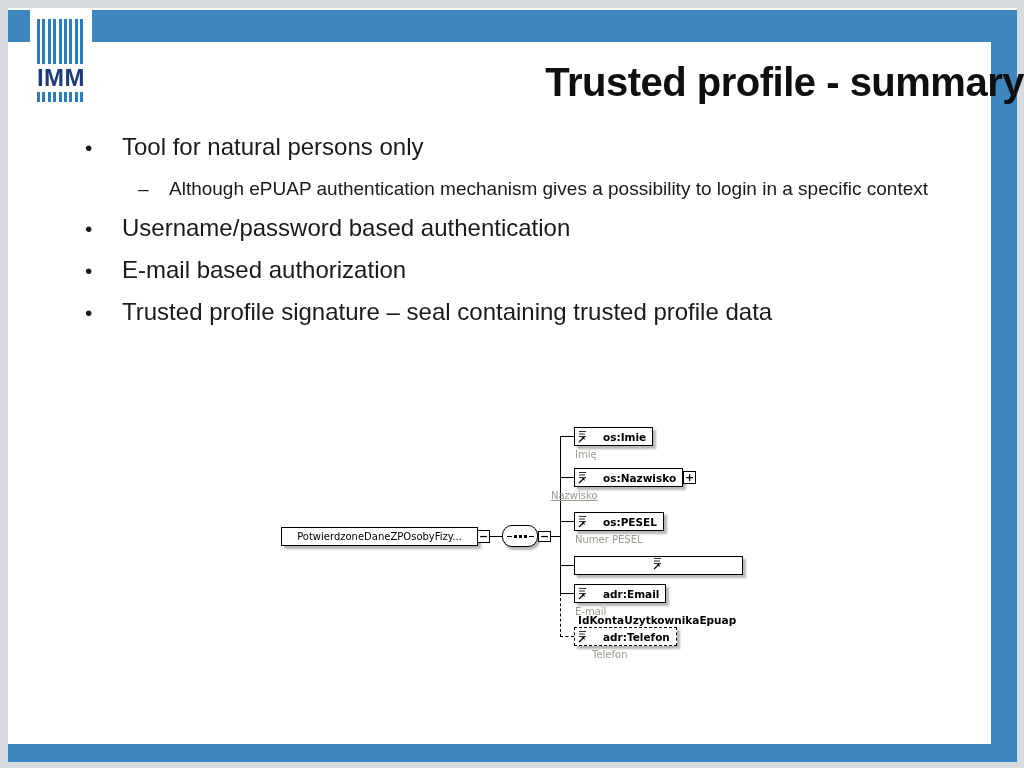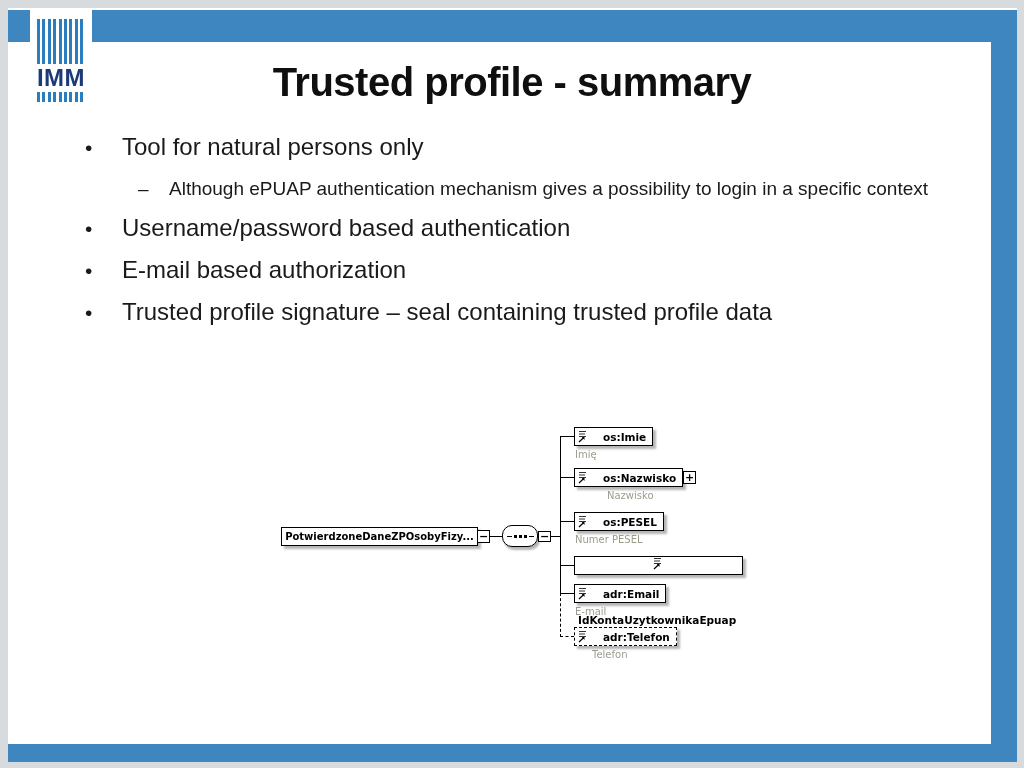--- a/index.html
+++ b/index.html
@@ -13,21 +13,21 @@
 
   
   .logo{position:absolute;left:30px;top:10px;width:62px;height:94px;background:#ffffff;z-index:6;
         display:flex;flex-direction:column;align-items:center;}
   .stripes{width:48px;background:repeating-linear-gradient(90deg,#2b7dbd 0 3px,#ffffff 3px 5.4px);}
   .stripes.top{height:45px;margin-top:9px;}
   .stripes.bottom{height:10px;margin-top:2px;}
   .logo-text{font-weight:bold;font-size:24px;line-height:1;color:#1c3a78;margin-top:2px;letter-spacing:.5px;}
 
   
-  .title{position:absolute;left:0;top:60px;width:1024px;text-align:center;
+  .title{position:absolute;left:0;top:60px;width:1024px;text-align:right;
          font-size:40px;font-weight:bold;color:#0f0f0f;letter-spacing:-.5px;}
 
   
   .bullets{position:absolute;left:85px;top:133px;width:895px;color:#1a1a1a;}
   .row1{display:flex;font-size:24px;line-height:28px;margin-bottom:13px;}
   .row1 .mk{width:37px;flex:none;font-size:21px;padding-top:1px;}
   .row2{display:flex;font-size:19px;line-height:27px;margin-left:53px;margin-bottom:12px;}
   .row2 .mk{width:31px;flex:none;}
   .row2 .tx{width:768px;}
 
@@ -38,21 +38,21 @@
         background:#fdfdca;border:2px dashed #a3a3a3;}
   .ybox-label{position:absolute;left:9px;top:6px;font-size:10px;font-weight:bold;color:#8f8f8f;white-space:nowrap;}
   .ebox{position:absolute;height:19px;box-sizing:border-box;background:#ffffff;border:1px solid #000;
         box-shadow:3px 3px 2px rgba(110,110,110,.5);display:flex;align-items:center;gap:16px;
         padding:0 6px 0 3px;font-size:10.5px;font-weight:bold;color:#000;white-space:nowrap;}
   .ebox.dashed{border:1px dashed #000;}
   .ebox .prefix{color:#8a8a8a;font-weight:bold;}
   .rootbox{position:absolute;left:281px;top:527px;width:197px;height:19px;box-sizing:border-box;
            background:#fff;border:1px solid #000;box-shadow:3px 3px 2px rgba(110,110,110,.5);
            display:flex;align-items:center;justify-content:center;
-           font-size:10px;font-weight:bold;white-space:nowrap;overflow:hidden;}
+           font-size:10px;font-weight:normal;white-space:nowrap;overflow:hidden;}
   .handle{position:absolute;width:13px;height:13px;box-sizing:border-box;background:#fff;border:1px solid #000;
           font-size:11px;line-height:11px;text-align:center;font-weight:bold;z-index:4;}
   .handle.small{height:11px;line-height:9px;}
   .annot{position:absolute;font-size:10px;color:#9c9c8e;white-space:nowrap;}
   .hline{position:absolute;height:0;border-top:1px solid #000;}
   .vline{position:absolute;width:0;border-left:1px solid #000;}
   .hline.dsh{border-top:1px dashed #000;}
   .vline.dsh{border-left:1px dashed #000;}
   .seq{position:absolute;left:502px;top:525px;width:36px;height:22px;box-sizing:border-box;background:#fff;
        border:1px solid #000;border-radius:10px;box-shadow:2px 3px 2px rgba(110,110,110,.5);
@@ -141,21 +141,21 @@
 
     <div class="ebox" style="left:574px;top:468px;">
       <svg class="eicon" width="9" height="13" viewBox="0 0 9 13">
         <path d="M1 1.5h7M1 4h6M1 6.5h7" stroke="#333" stroke-width="1" fill="none"></path>
         <path d="M1 12 L5.5 7.8" stroke="#000" stroke-width="1.2" fill="none"></path>
         <polygon points="6.5,7 6.5,10 3.8,7" fill="#000"></polygon>
       </svg>
       <span>os:Nazwisko</span>
       <div class="handle" style="right:-14px;left:auto;top:2px;box-shadow:none;">+</div>
     </div>
-    <div class="annot" style="left:607px;top:490px;">Nazwisko</div>
+    <div class="annot" style="left:551px;top:490px;text-decoration:underline;">Nazwisko</div>
 
     <div class="ebox" style="left:574px;top:512px;">
       <svg class="eicon" width="9" height="13" viewBox="0 0 9 13">
         <path d="M1 1.5h7M1 4h6M1 6.5h7" stroke="#333" stroke-width="1" fill="none"></path>
         <path d="M1 12 L5.5 7.8" stroke="#000" stroke-width="1.2" fill="none"></path>
         <polygon points="6.5,7 6.5,10 3.8,7" fill="#000"></polygon>
       </svg>
       <span>os:PESEL</span>
     </div>
     <div class="annot" style="left:575px;top:534px;">Numer PESEL</div>

